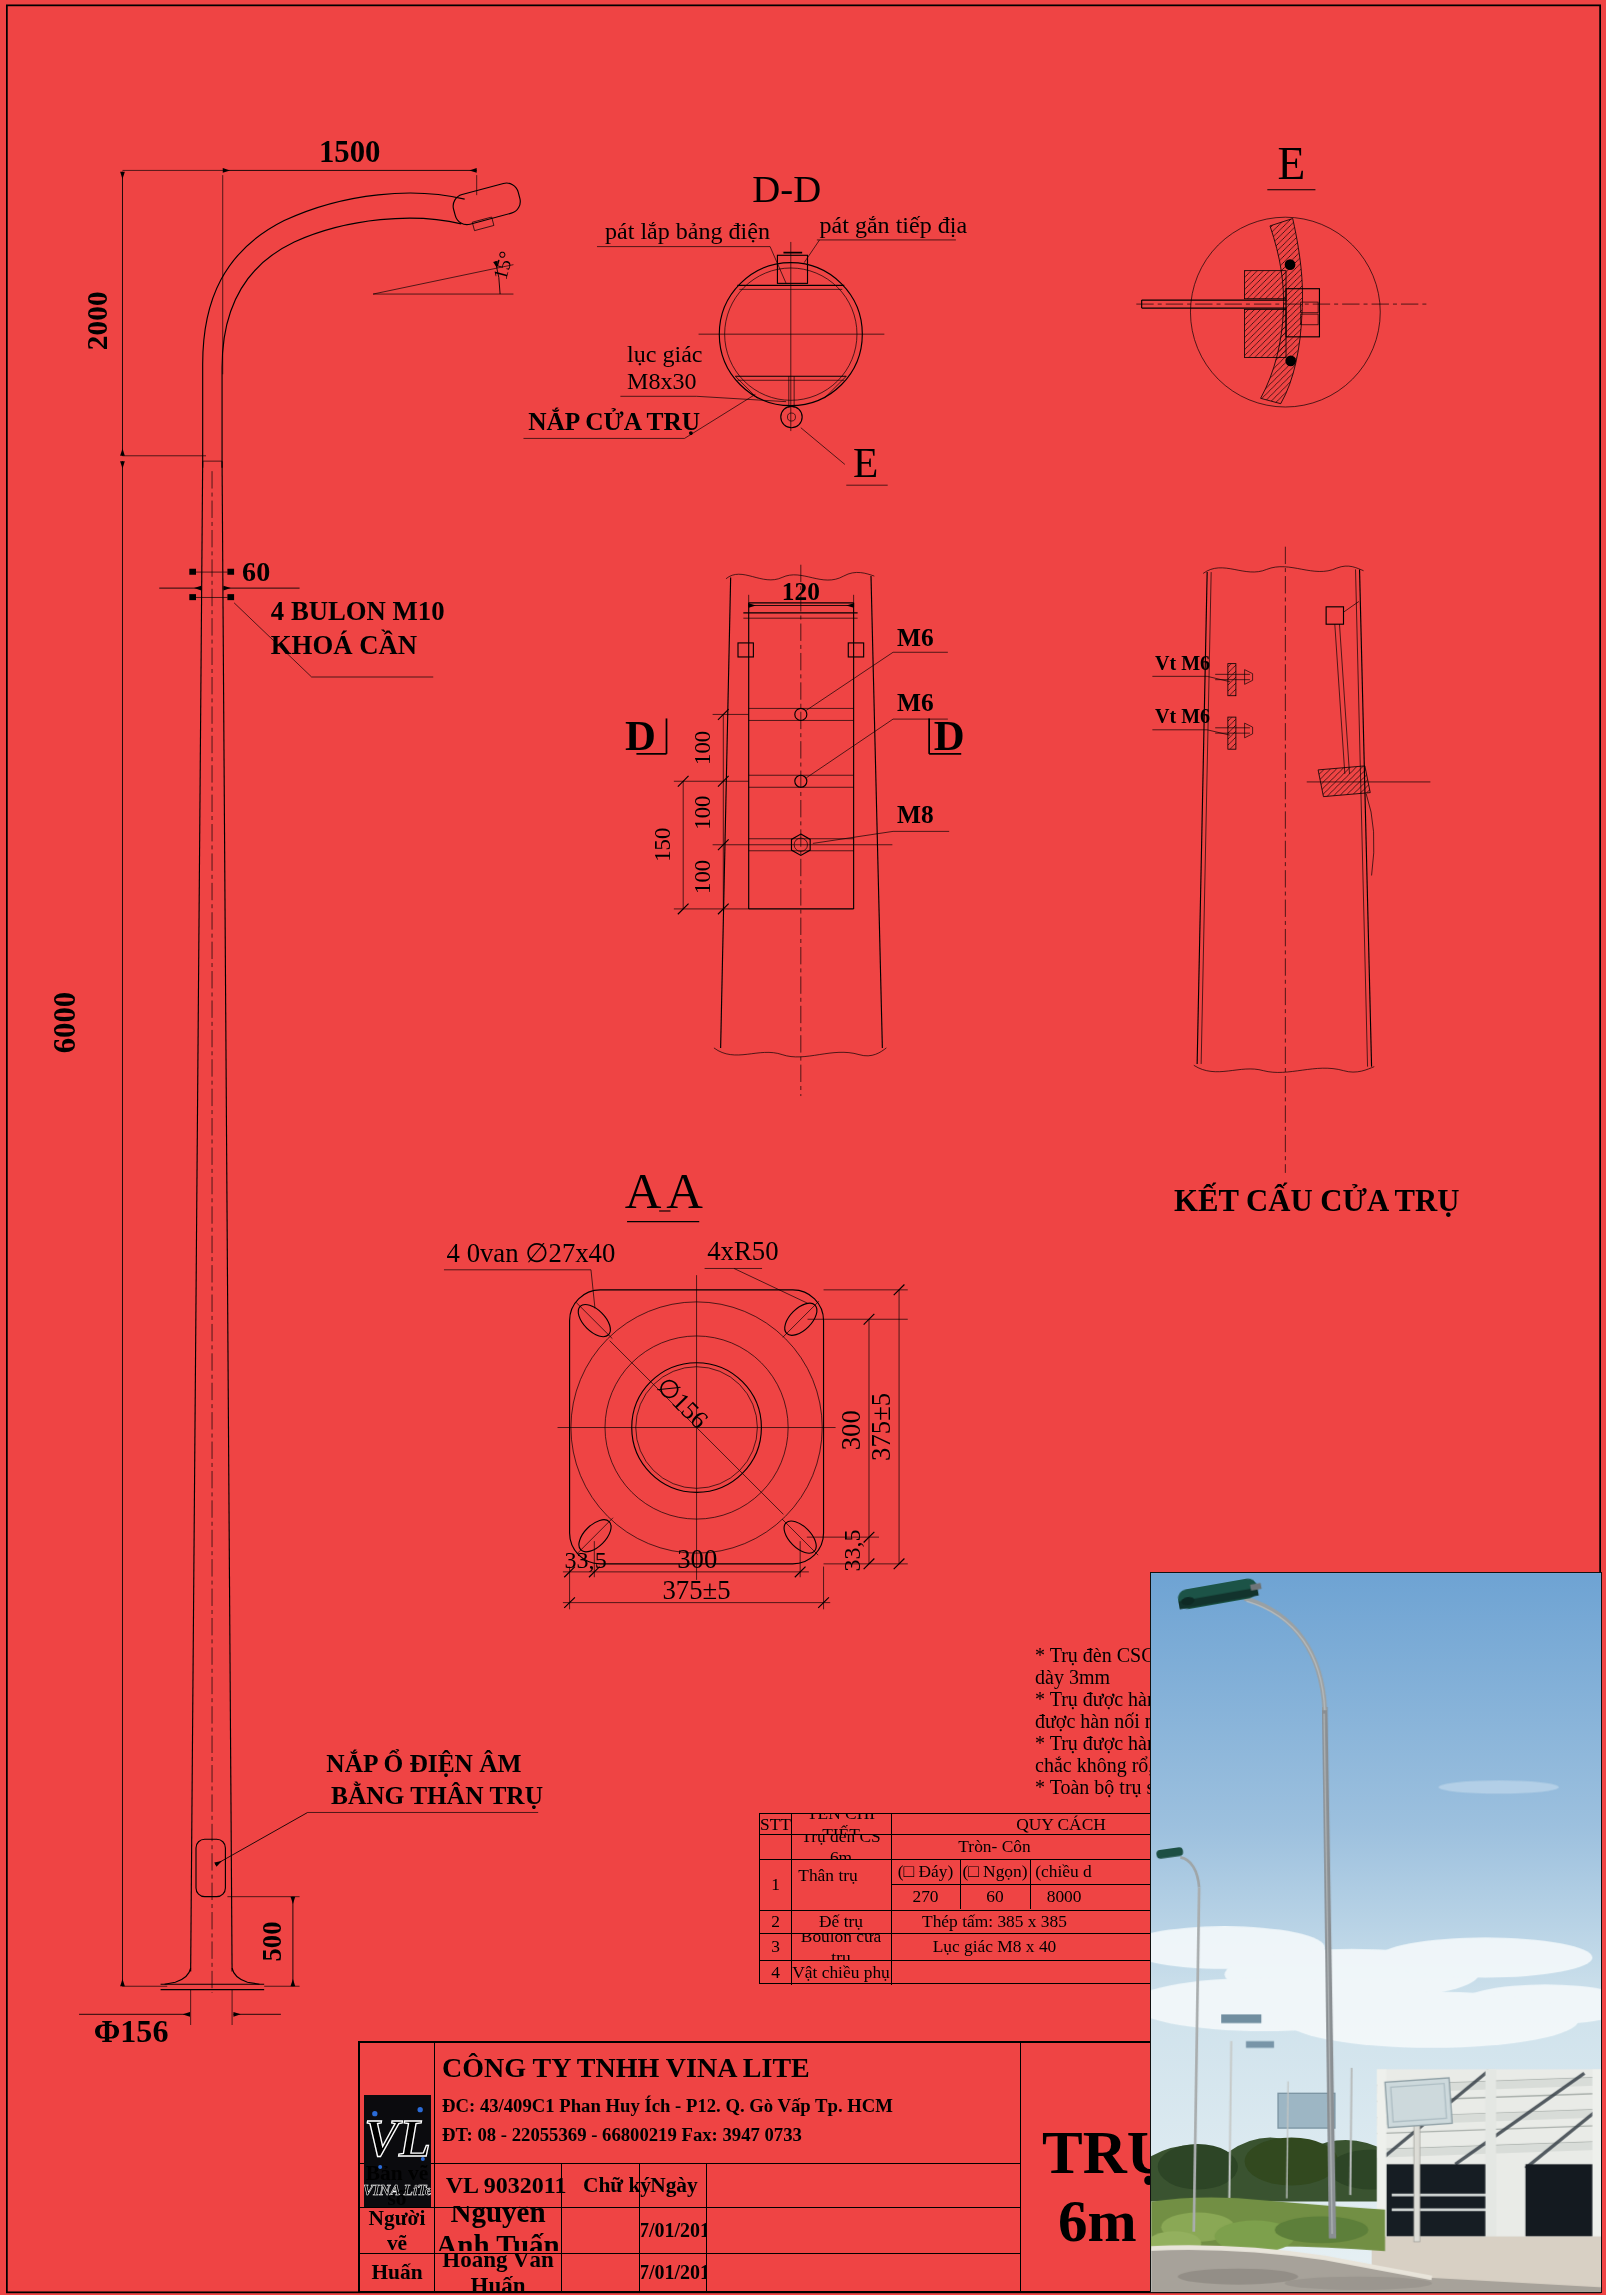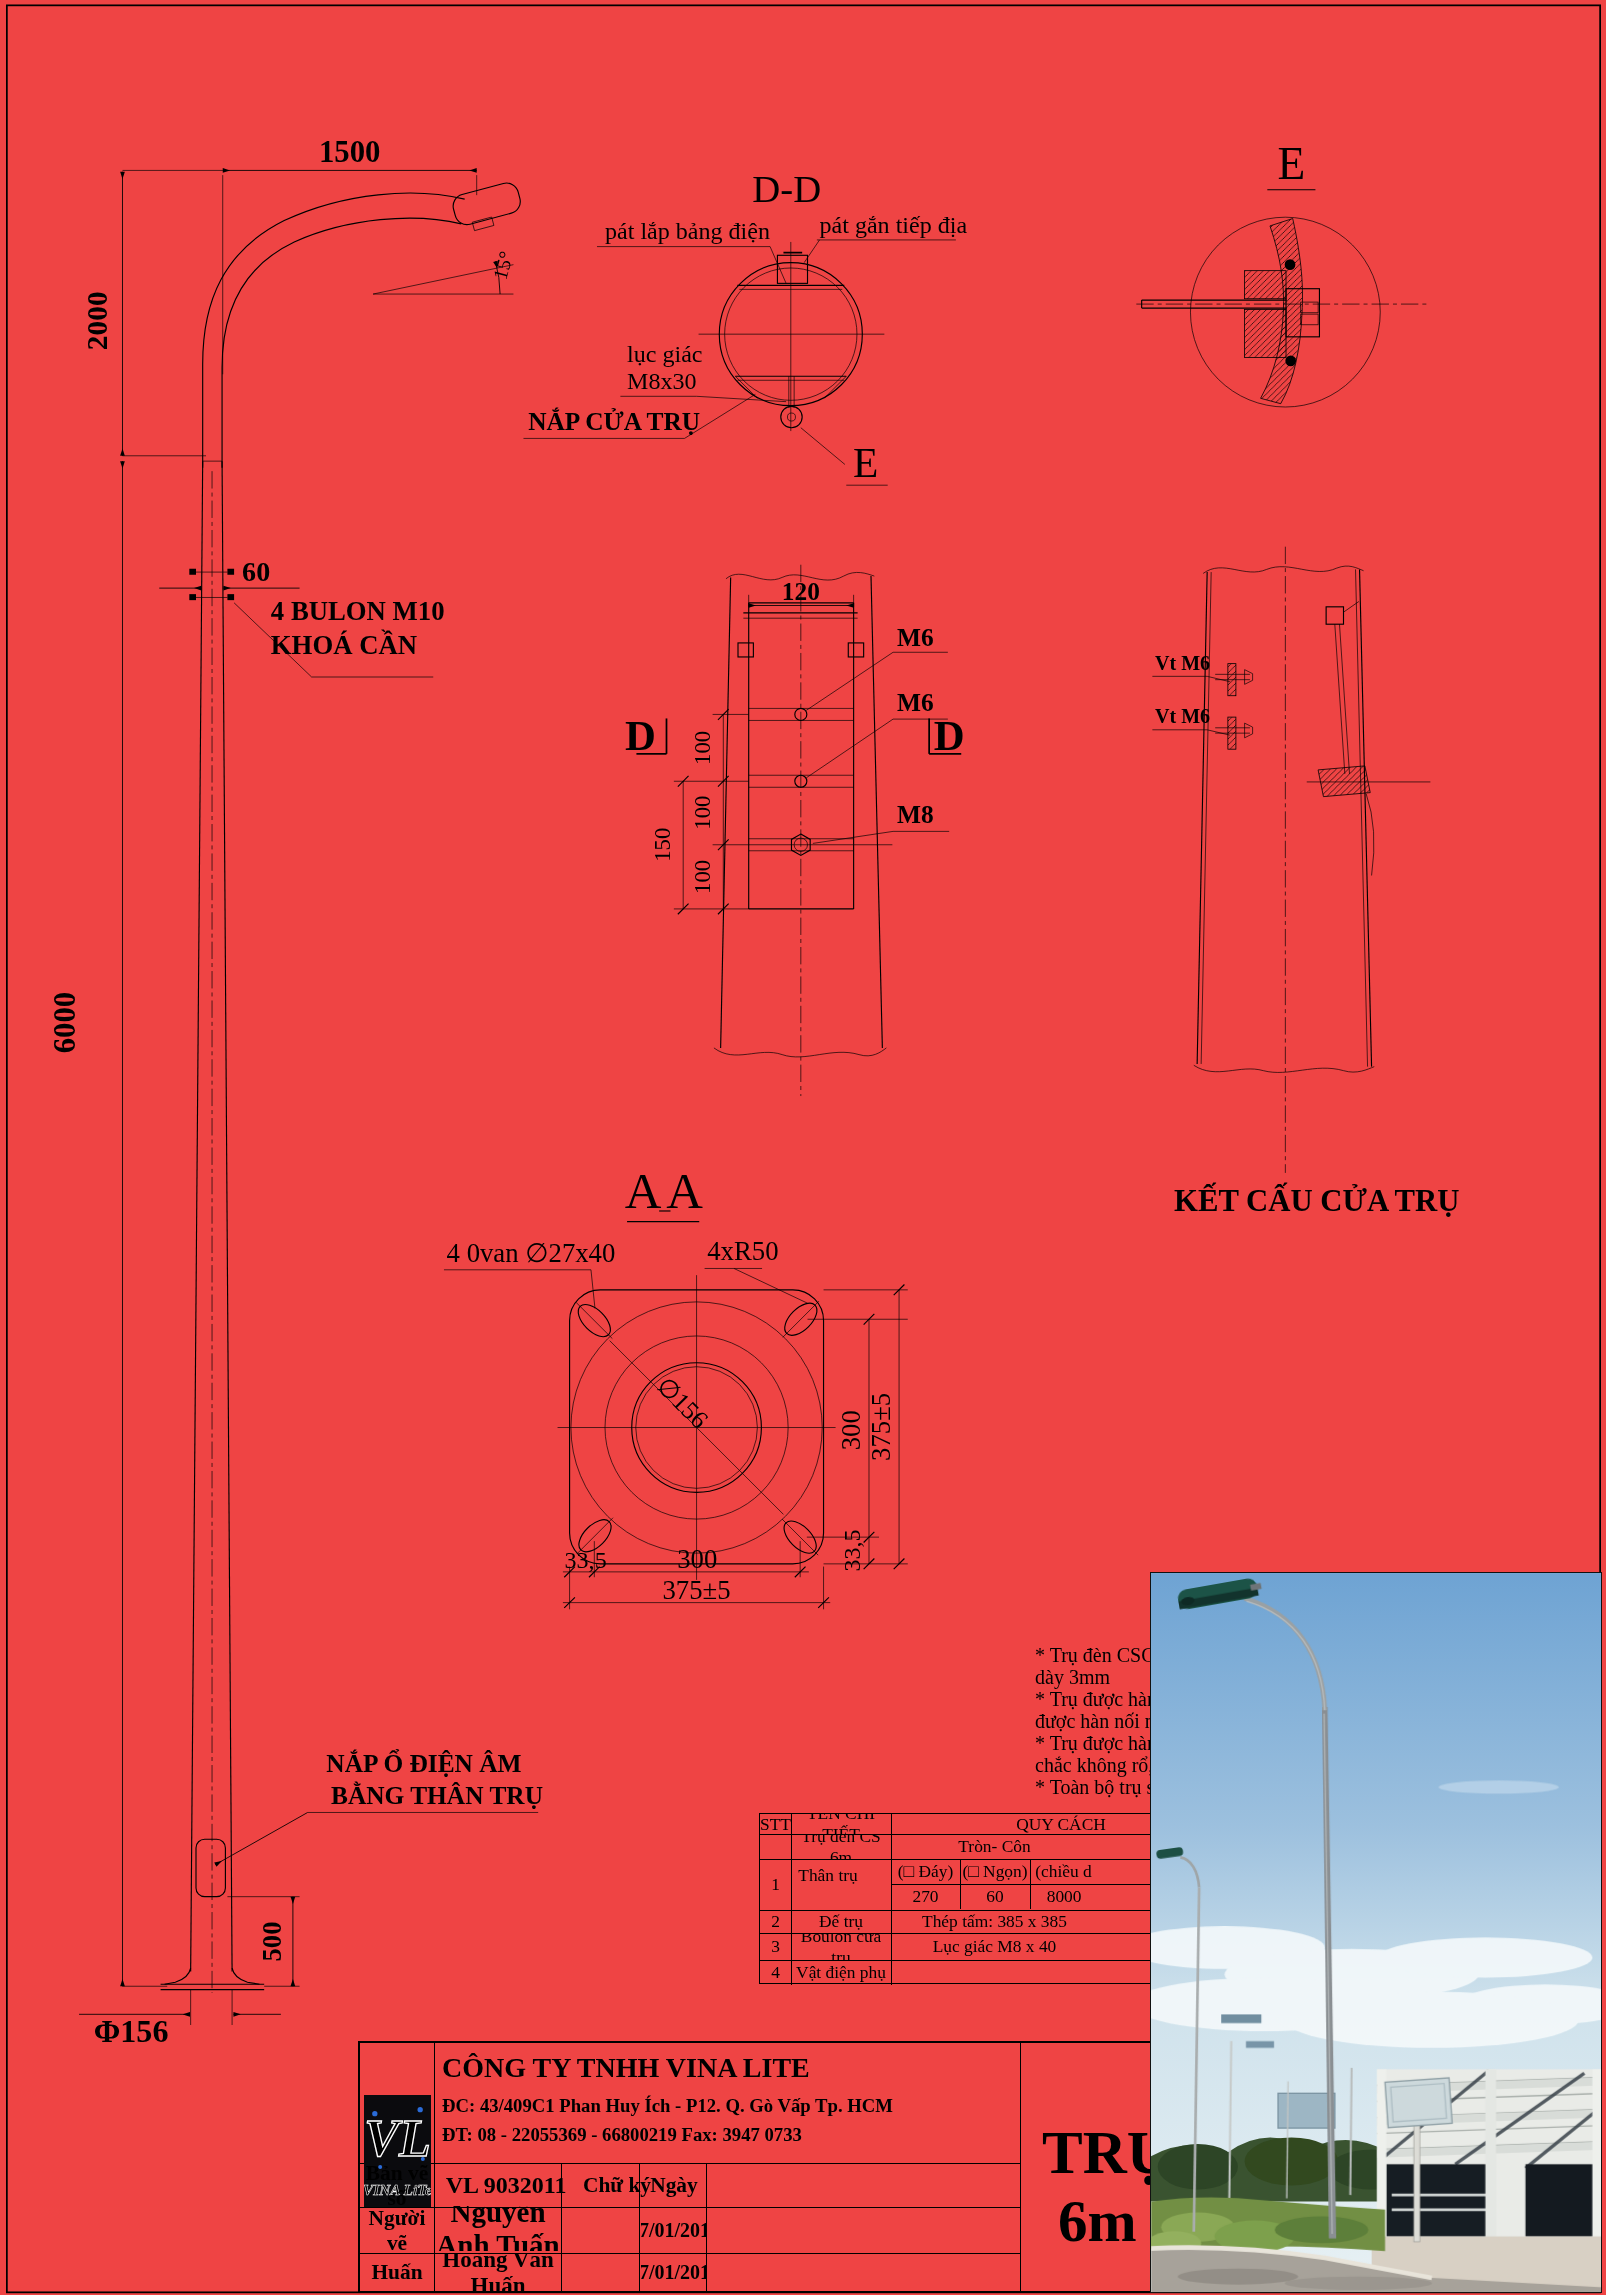--- a/index.html
+++ b/index.html
@@ -381,21 +381,21 @@
 
   <div class="tcell" style="left:0;top:96px;width:31px;height:23.4px">2</div>
   <div class="tcell" style="left:31px;top:96px;width:100px;height:23.4px">Đế trụ</div>
   <div class="tcell" style="left:131px;top:96px;width:207px;height:23.4px">Thép tấm: 385 x 385</div>
 
   <div class="tcell" style="left:0;top:119px;width:31px;height:27px">3</div>
   <div class="tcell" style="left:31px;top:119px;width:100px;height:27px">Boulon cửa trụ</div>
   <div class="tcell" style="left:131px;top:119px;width:207px;height:27px">Lục giác M8 x 40</div>
 
   <div class="tcell" style="left:0;top:146px;width:31px;height:25.4px">4</div>
-  <div class="tcell" style="left:31px;top:146px;width:100px;height:25.4px">Vật điện phụ</div>
+  <div class="tcell" style="left:31px;top:146px;width:100px;height:25.4px">Vật chiều phụ</div>
   <div class="tcell" style="left:131px;top:146px;width:207px;height:25.4px"></div>
 </div>
 
 <div id="tblock" class="abs">
 
   <div class="tl" style="left:74px;top:0;width:1.3px;height:248px"></div>
   <div class="tl" style="left:201px;top:120px;width:1.3px;height:128px"></div>
   <div class="tl" style="left:279px;top:120px;width:1.3px;height:128px"></div>
   <div class="tl" style="left:346px;top:120px;width:1.3px;height:128px"></div>
   <div class="tl" style="left:660px;top:0;width:1.3px;height:248px"></div>

